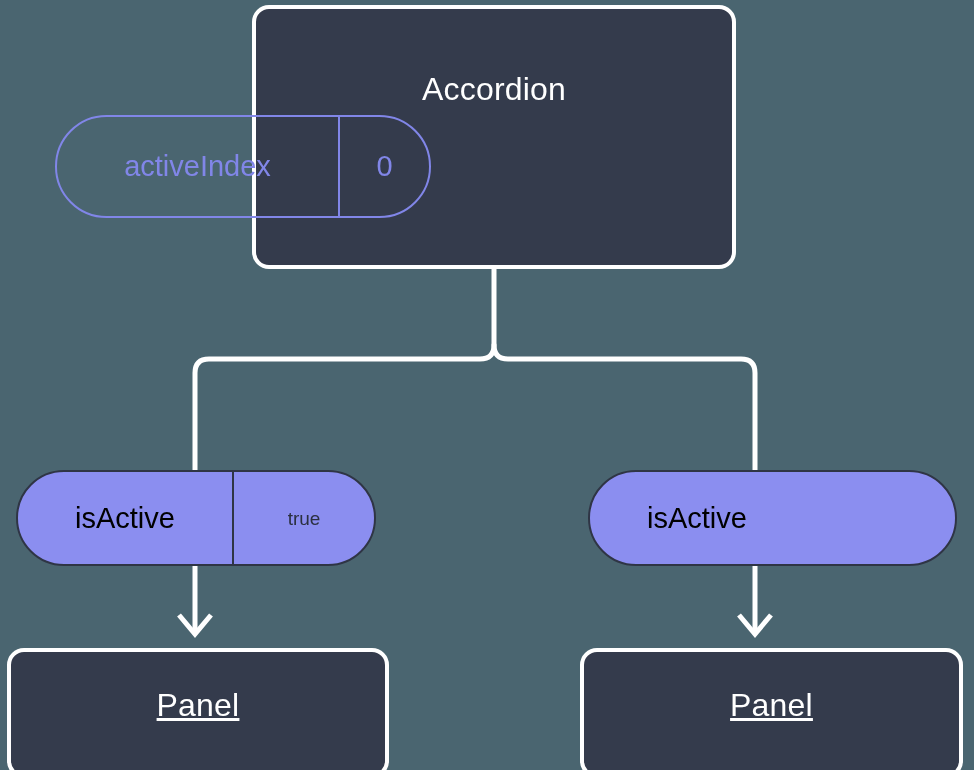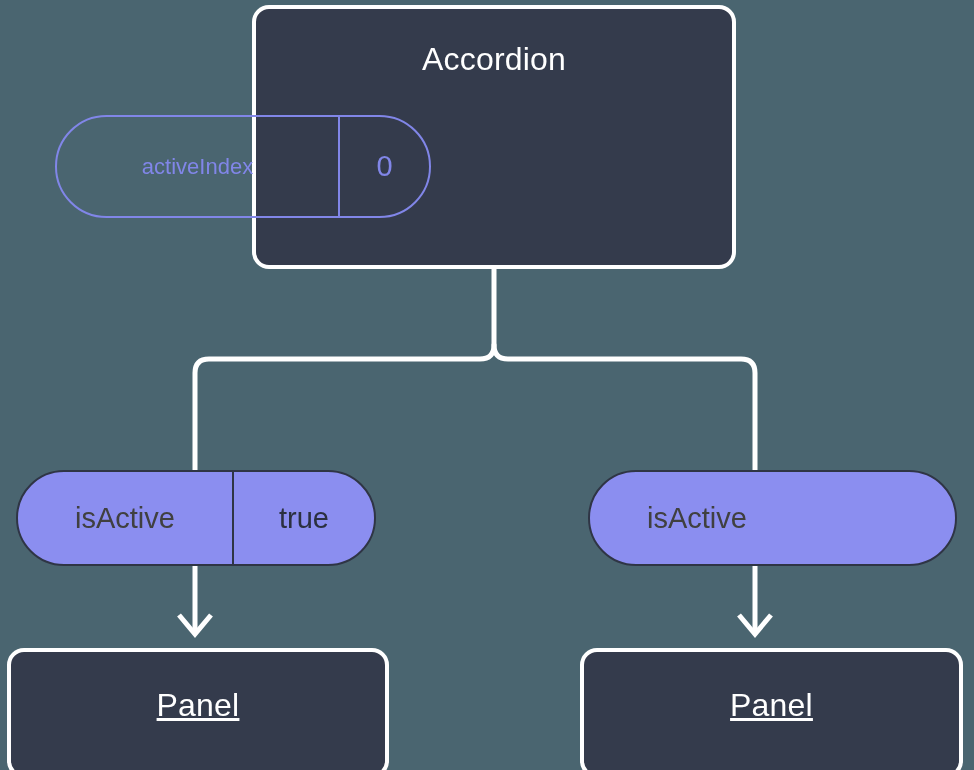--- a/index.html
+++ b/index.html
@@ -39,21 +39,21 @@
     display: flex;
     flex-direction: column;
     align-items: center;
   }
   #accordion-node {
     left: 252px;
     top: 5px;
     width: 484px;
     height: 264px;
     justify-content: flex-start;
-    padding-top: 34px;
+    padding-top: 64px;
   }
   .component-title {
     color: #ffffff;
     font-size: 32px;
     font-weight: 500;
     letter-spacing: 0.2px;
     line-height: 1;
     white-space: nowrap;
   }
 
@@ -73,21 +73,21 @@
     top: 115px;
     width: 376px;
     height: 103px;
   }
   .state-pill-outline .pill-key {
     display: flex;
     align-items: center;
     justify-content: center;
     flex: 0 0 281px;
     color: #8186e8;
-    font-size: 22px;
+    font-size: 29px;
     font-weight: 400;
     line-height: 1;
     white-space: nowrap;
   }
   .state-pill-outline .pill-value {
     display: flex;
     align-items: center;
     justify-content: center;
     flex: 1 1 auto;
     border-left: 2px solid #8186e8;
@@ -106,34 +106,34 @@
     align-items: stretch;
     background: #8b8ef0;
     border: 2px solid #2f3545;
     border-radius: 999px;
     overflow: hidden;
   }
   .state-pill-filled .pill-key {
     display: flex;
     align-items: center;
     justify-content: center;
-    color: #404040;
+    color: #000000;
     font-size: 29px;
     font-weight: 400;
     line-height: 1;
     white-space: nowrap;
   }
   .state-pill-filled .pill-value {
     display: flex;
     align-items: center;
     justify-content: center;
     flex: 1 1 auto;
     border-left: 2px solid #2f3545;
     color: #2b3040;
-    font-size: 29px;
+    font-size: 19px;
     font-weight: 400;
     line-height: 1;
     white-space: nowrap;
   }
   #left-prop-pill {
     left: 16px;
     top: 470px;
     width: 360px;
     height: 96px;
   }

